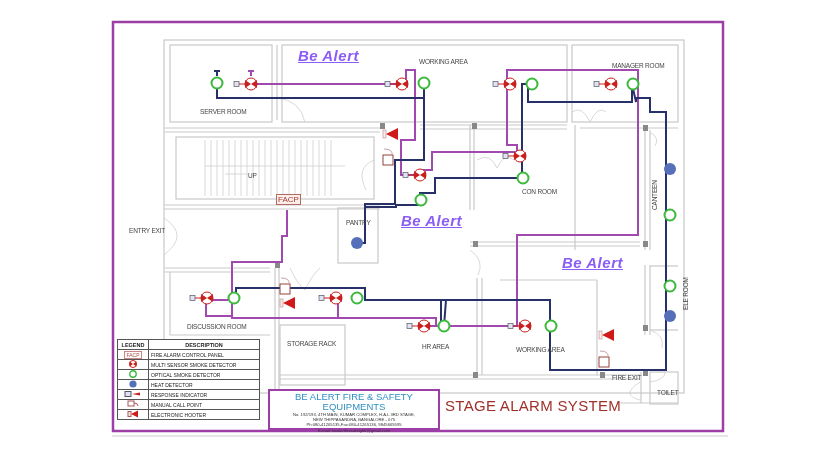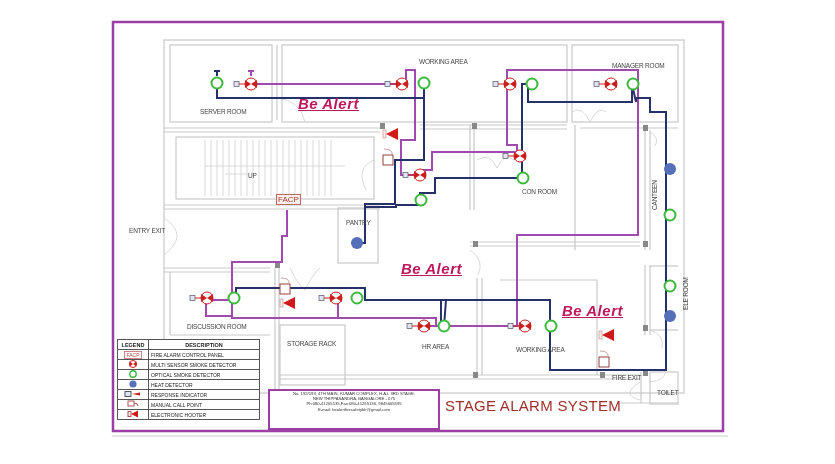--- a/index.html
+++ b/index.html
@@ -1,19 +1,19 @@
 <!DOCTYPE html>
 <html><head>
 <meta charset="utf-8">
 <style>
   html,body{margin:0;padding:0;background:#fff;}
   body{width:835px;height:464px;position:relative;overflow:hidden;font-family:"Liberation Sans",sans-serif;}
   #plan{position:absolute;left:0;top:0;}
   .lbl{position:absolute;font-family:"Liberation Sans",sans-serif;font-size:6.5px;color:#444;white-space:nowrap;letter-spacing:-0.2px;}
-  .be-alert{position:absolute;font-family:"Liberation Sans",sans-serif;font-style:italic;font-weight:bold;font-size:15px;color:#be185d;text-decoration:underline;letter-spacing:0.5px;margin-top:48px;}
+  .be-alert{position:absolute;font-family:"Liberation Sans",sans-serif;font-style:italic;font-weight:bold;font-size:15px;color:#8b5cf6;text-decoration:underline;letter-spacing:0.5px;}
   .title{position:absolute;left:445px;top:397px;font-size:15px;color:#a0302a;letter-spacing:0.3px;}
   .company{position:absolute;left:268px;top:389px;width:168px;height:37px;border:2px solid #9c3ea6;background:#fff;text-align:center;}
   .company .name{font-size:9.5px;color:#2f8fc2;line-height:10px;margin-top:1px;}
   .company .line{font-size:4.2px;color:#333;line-height:5.2px;}
   .legend{position:absolute;left:117px;top:339px;width:143px;border-collapse:collapse;background:#fff;}
   .legend td,.legend th{border:1px solid #555;height:9px;padding:0 2px;font-size:5px;color:#222;}
   .legend th{font-size:5.5px;font-weight:bold;text-align:center;}
   .legend td.sym{width:26px;text-align:center;}
   .legend td.desc{text-transform:uppercase;}
   .vert{position:absolute;transform:rotate(-90deg);transform-origin:left top;}
@@ -221,20 +221,21 @@
 <div class="lbl" style="left:422px;top:343px;">HR AREA</div>
 <div class="lbl" style="left:516px;top:346px;">WORKING AREA</div>
 <div class="lbl" style="left:612px;top:374px;">FIRE EXIT</div>
 <div class="lbl" style="left:657px;top:389px;">TOILET</div>
 <div class="lbl" style="left:248px;top:172px;">UP</div>
 <div style="position:absolute;left:276px;top:194px;border:1px solid #b56a60;background:#fbeeea;color:#a63a30;font-size:8px;padding:0 1px;line-height:9px;">FACP</div>
 
 <div class="title">STAGE ALARM SYSTEM</div>
 
 <div class="company">
+  <div class="name">BE ALERT FIRE &amp; SAFETY EQUIPMENTS</div>
   <div class="line">No. 192/193, 4TH MAIN, KUMAR COMPLEX, H.A.L 3RD STAGE,</div>
   <div class="line">NEW THIPPASANDRA, BANGALORE - 075</div>
   <div class="line">Ph:080-41265135,Fax:080-41265136, 9845665595</div>
   <div class="line">E-mail: bealertfiresafetyblr@gmail.com</div>
 </div>
 
 <table class="legend">
   <tbody>
       <tr>
     <th>LEGEND</th>

